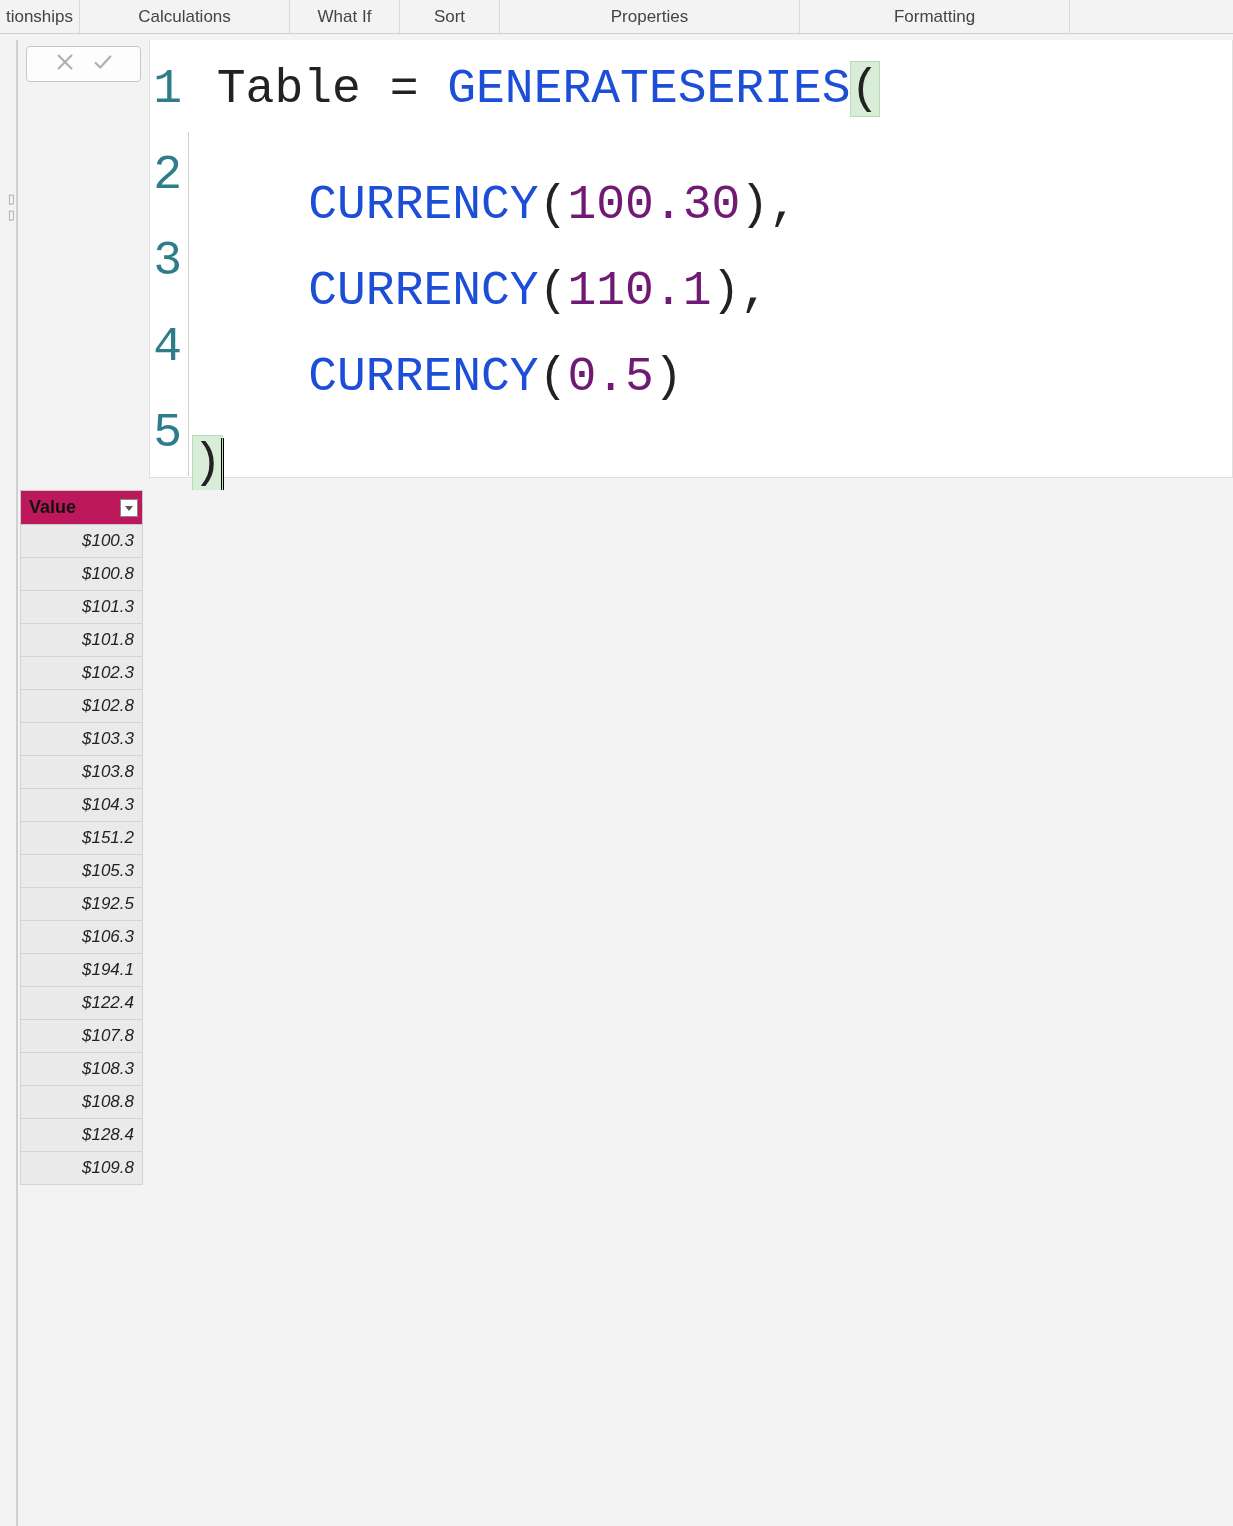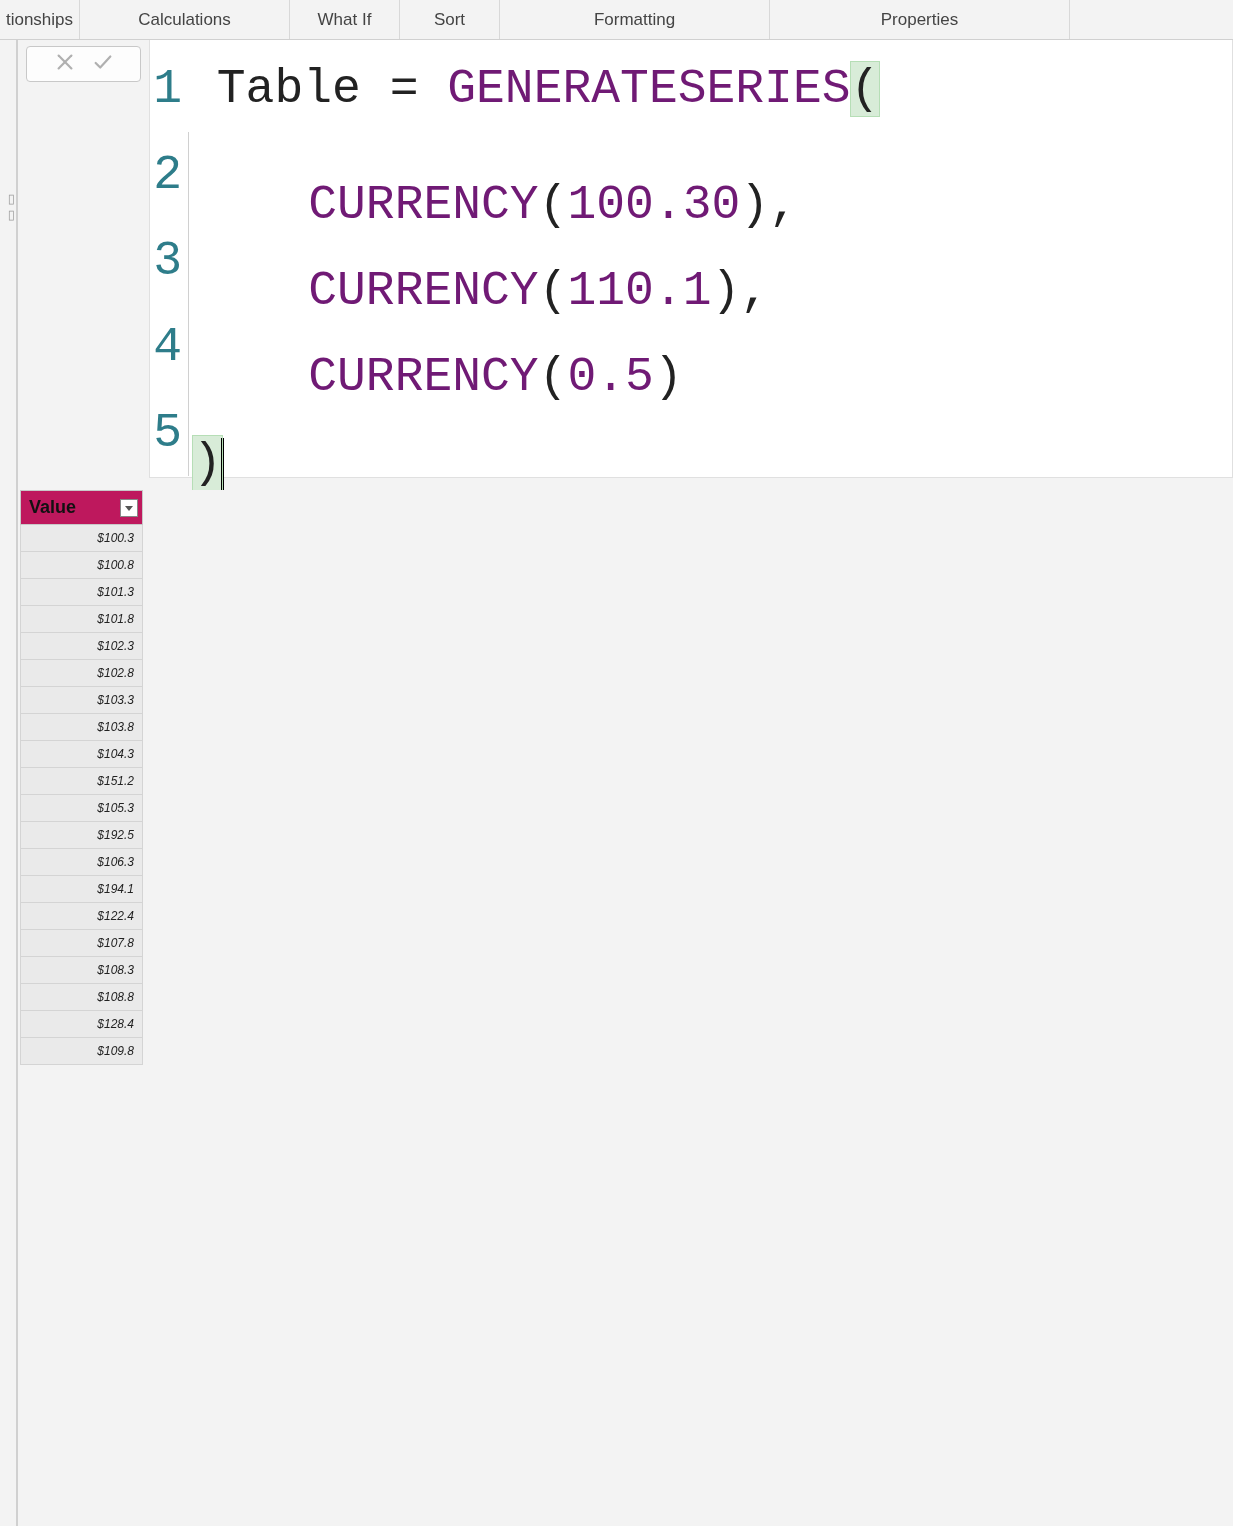--- a/index.html
+++ b/index.html
@@ -10,21 +10,21 @@
     body {
       font-family: "Segoe UI", Tahoma, sans-serif;
       background: #f3f3f3;
       width: 1233px;
       height: 1526px;
       overflow: hidden;
       position: relative;
     }
     .ribbon {
       display: flex;
-      height: 40px;
+      height: 34px;
       background: #f3f3f3;
       border-bottom: 1px solid #d0d0d0;
       align-items: stretch;
       font-size: 17px;
       color: #444;
     }
     .ribbon-group {
       display: flex;
       align-items: center;
       justify-content: center;
@@ -100,21 +100,21 @@
       width: 38px;
       text-align: right;
       color: #2e7d8a;
       padding-right: 6px;
       flex-shrink: 0;
     }
     .code-text {
       position: relative;
     }
     .tok-plain { color: #222; margin-top: 44px; }
-    .tok-func  { color: #701a75; }
+    .tok-func  { color: #1d4ed8; }
     .tok-num   { color: #701a75; }
     .indent-guide {
       border-left: 1px solid #d0d0d0;
       padding-left: 4px;
       display: inline-block;
       height: 86px;
     }
     .brace-hl {
       background: #d8ecd8;
       outline: 1px solid #b6deb6;
@@ -161,38 +161,38 @@
       background: #fff;
       border: 1px solid #888;
       display: flex;
       align-items: center;
       justify-content: center;
     }
     .dt td {
       border: 1px solid #d4d4d4;
       background: #eaeaea;
       font-style: italic;
-      font-size: 12px;
+      font-size: 17px;
       color: #222;
       text-align: right;
       padding: 6px 8px;
       width: 122px;
       margin-top: 38px;
     }
   </style>
 </head>
 <body>
 
 <div class="ribbon" id="ribbon">
     <div class="ribbon-group" style="width: 80px;">tionships</div>
     <div class="ribbon-group" style="width: 210px;">Calculations</div>
     <div class="ribbon-group" style="width: 110px;">What If</div>
     <div class="ribbon-group" style="width: 100px;">Sort</div>
+    <div class="ribbon-group" style="width: 300px;">Properties</div>
     <div class="ribbon-group" style="width: 270px;">Formatting</div>
-    <div class="ribbon-group" style="width: 300px;">Properties</div>
   </div>
 
 <div class="left-rail">
   <span class="stub" style="top:152px;">▯</span>
   <span class="stub" style="top:168px;">▯</span>
 </div>
 
 <div class="content">
 
   <div class="formula-row">

